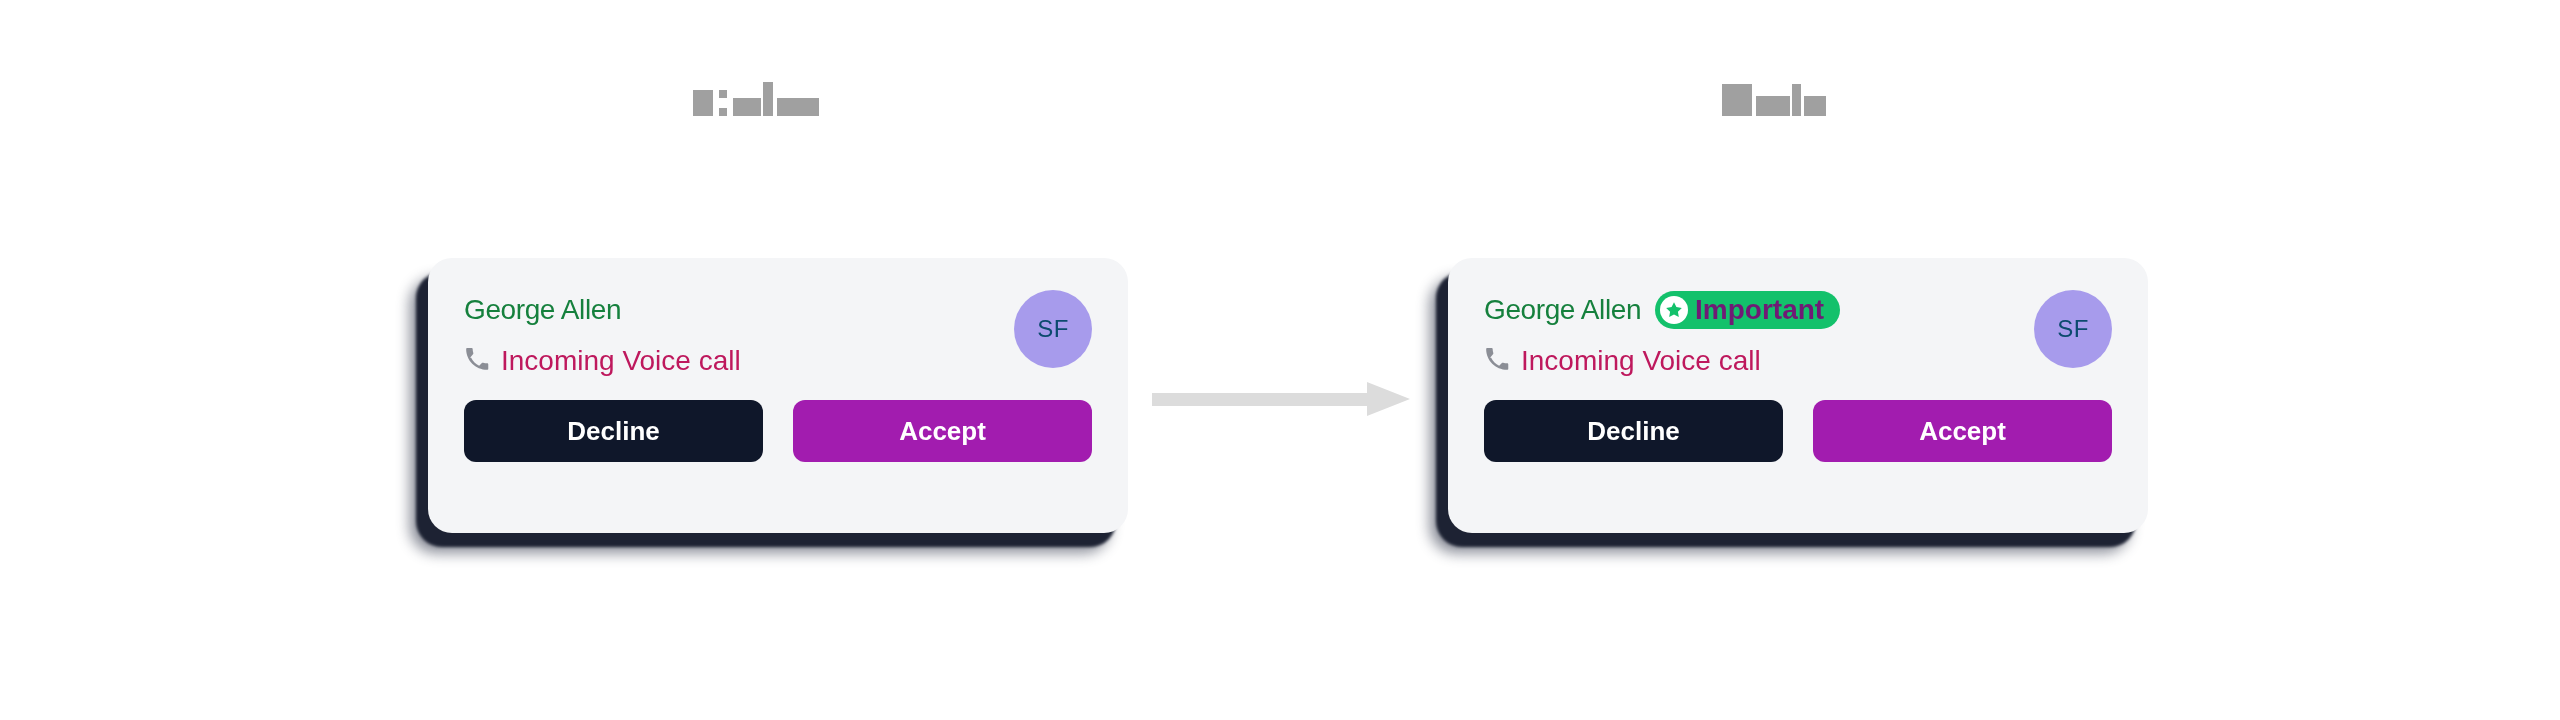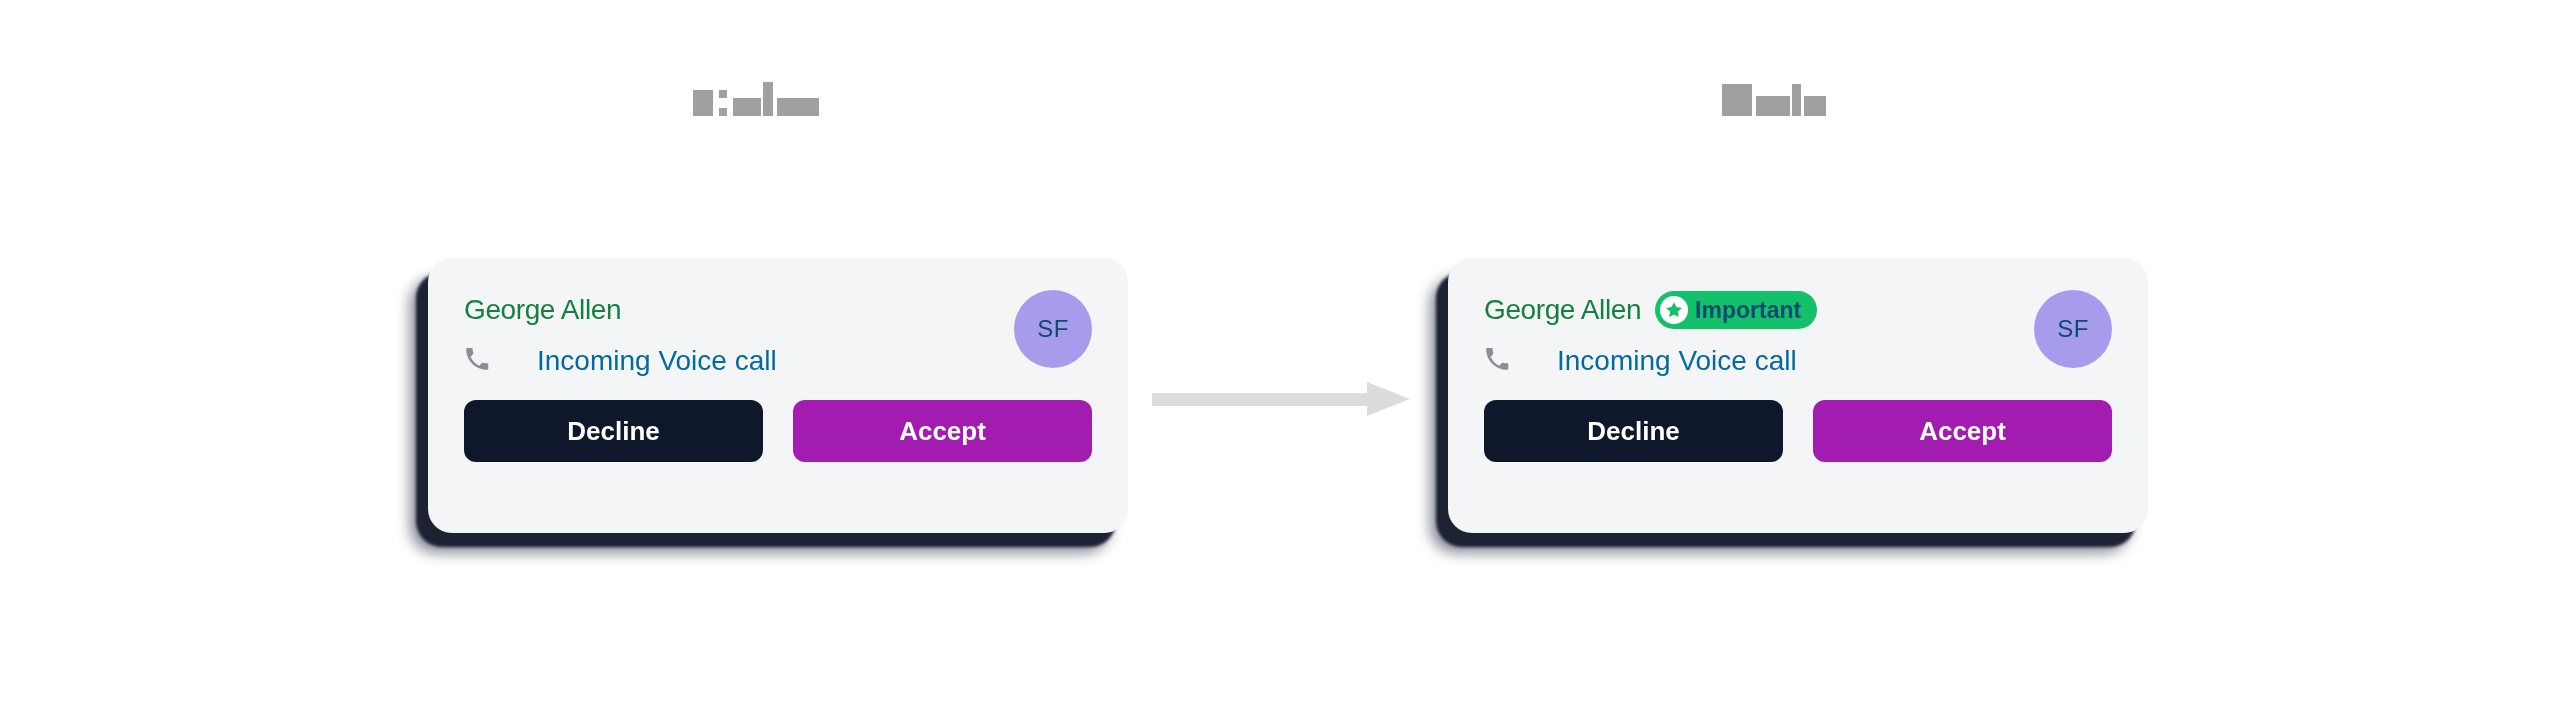--- a/index.html
+++ b/index.html
@@ -128,41 +128,40 @@
     height: 28px;
     border-radius: 50%;
     background: #ffffff;
     display: inline-flex;
     align-items: center;
     justify-content: center;
     flex: 0 0 auto;
   }
   .badge-star svg { display: block; }
   .badge-label {
-    font-size: 23px;
+    font-size: 28px;
     font-weight: 700;
-    color: #0c4a6e;
+    color: #701a75;
     line-height: 1;
     white-space: nowrap;
   }
 
   
   .sub-row {
     display: flex;
     align-items: center;
     gap: 11px;
     margin-top: 14px;
   }
   .phone-icon { display: block; flex: 0 0 auto; }
   .sub-text {
     font-size: 28px;
-    color: #0369a1;
+    color: #be185d;
     line-height: 1;
     white-space: nowrap;
-    margin-left: 36px;
   }
 
   
   .avatar {
     position: absolute;
     right: 0;
     top: 2px;
     width: 78px;
     height: 78px;
     border-radius: 50%;

